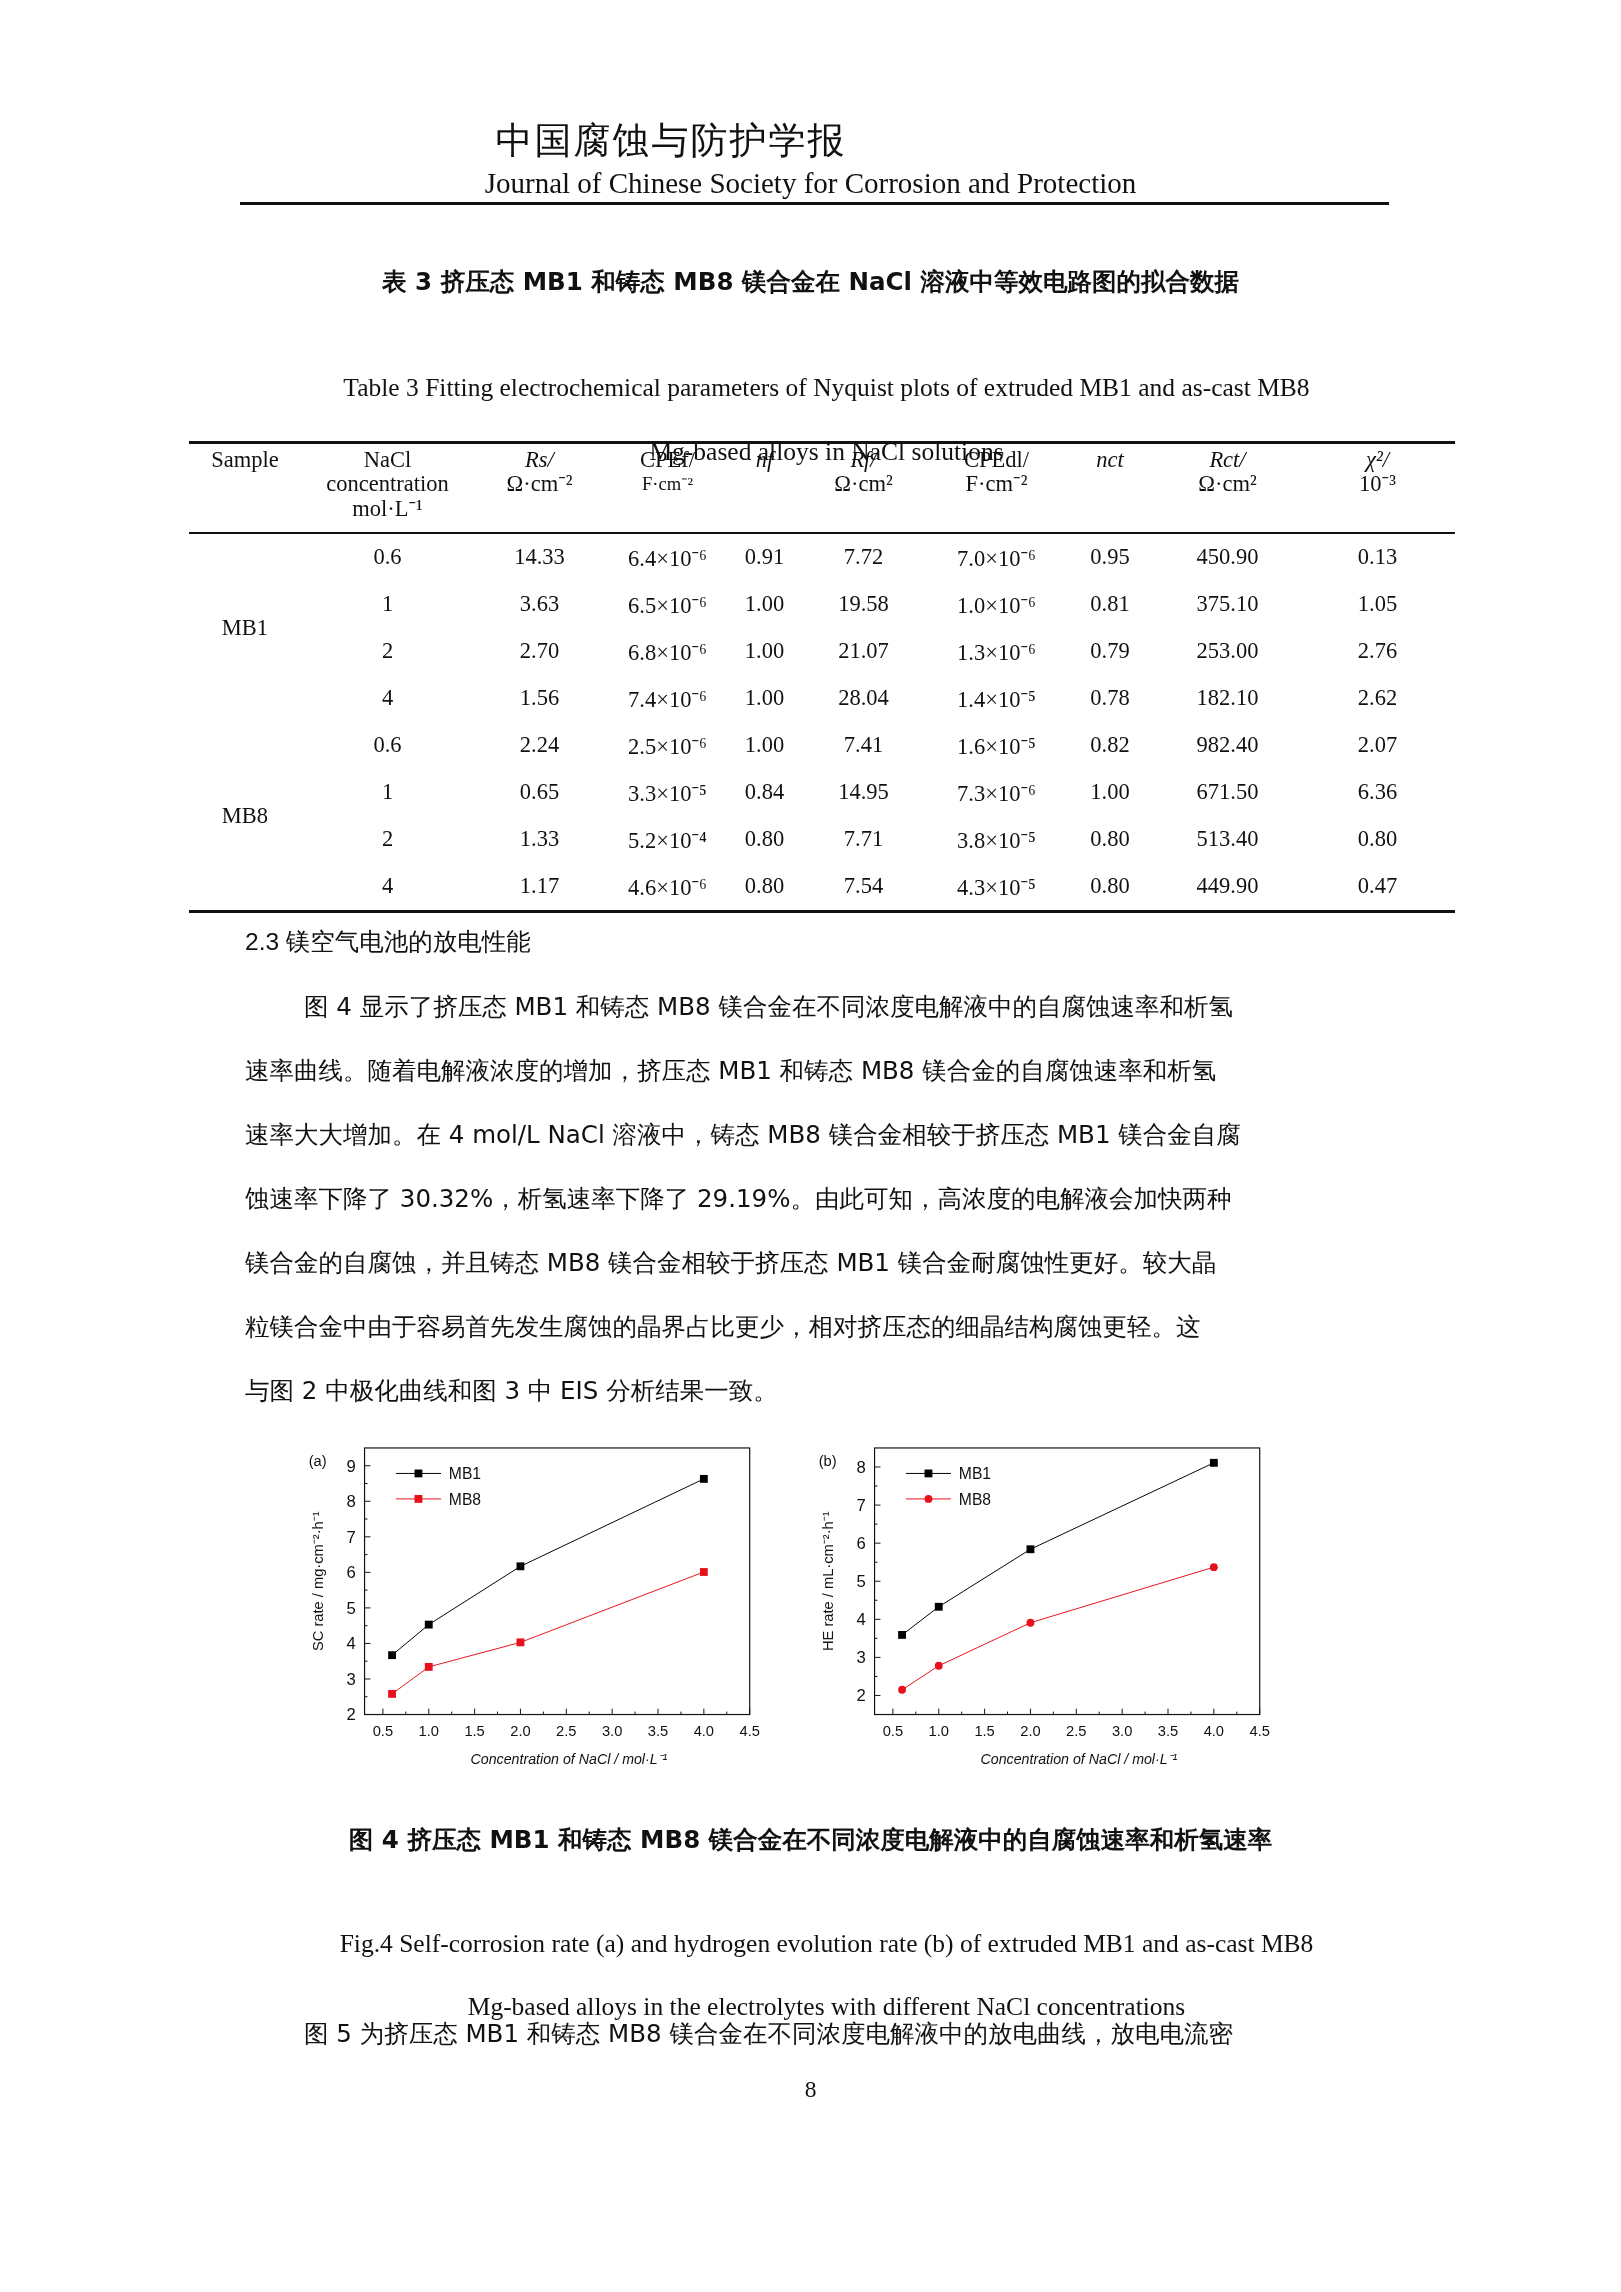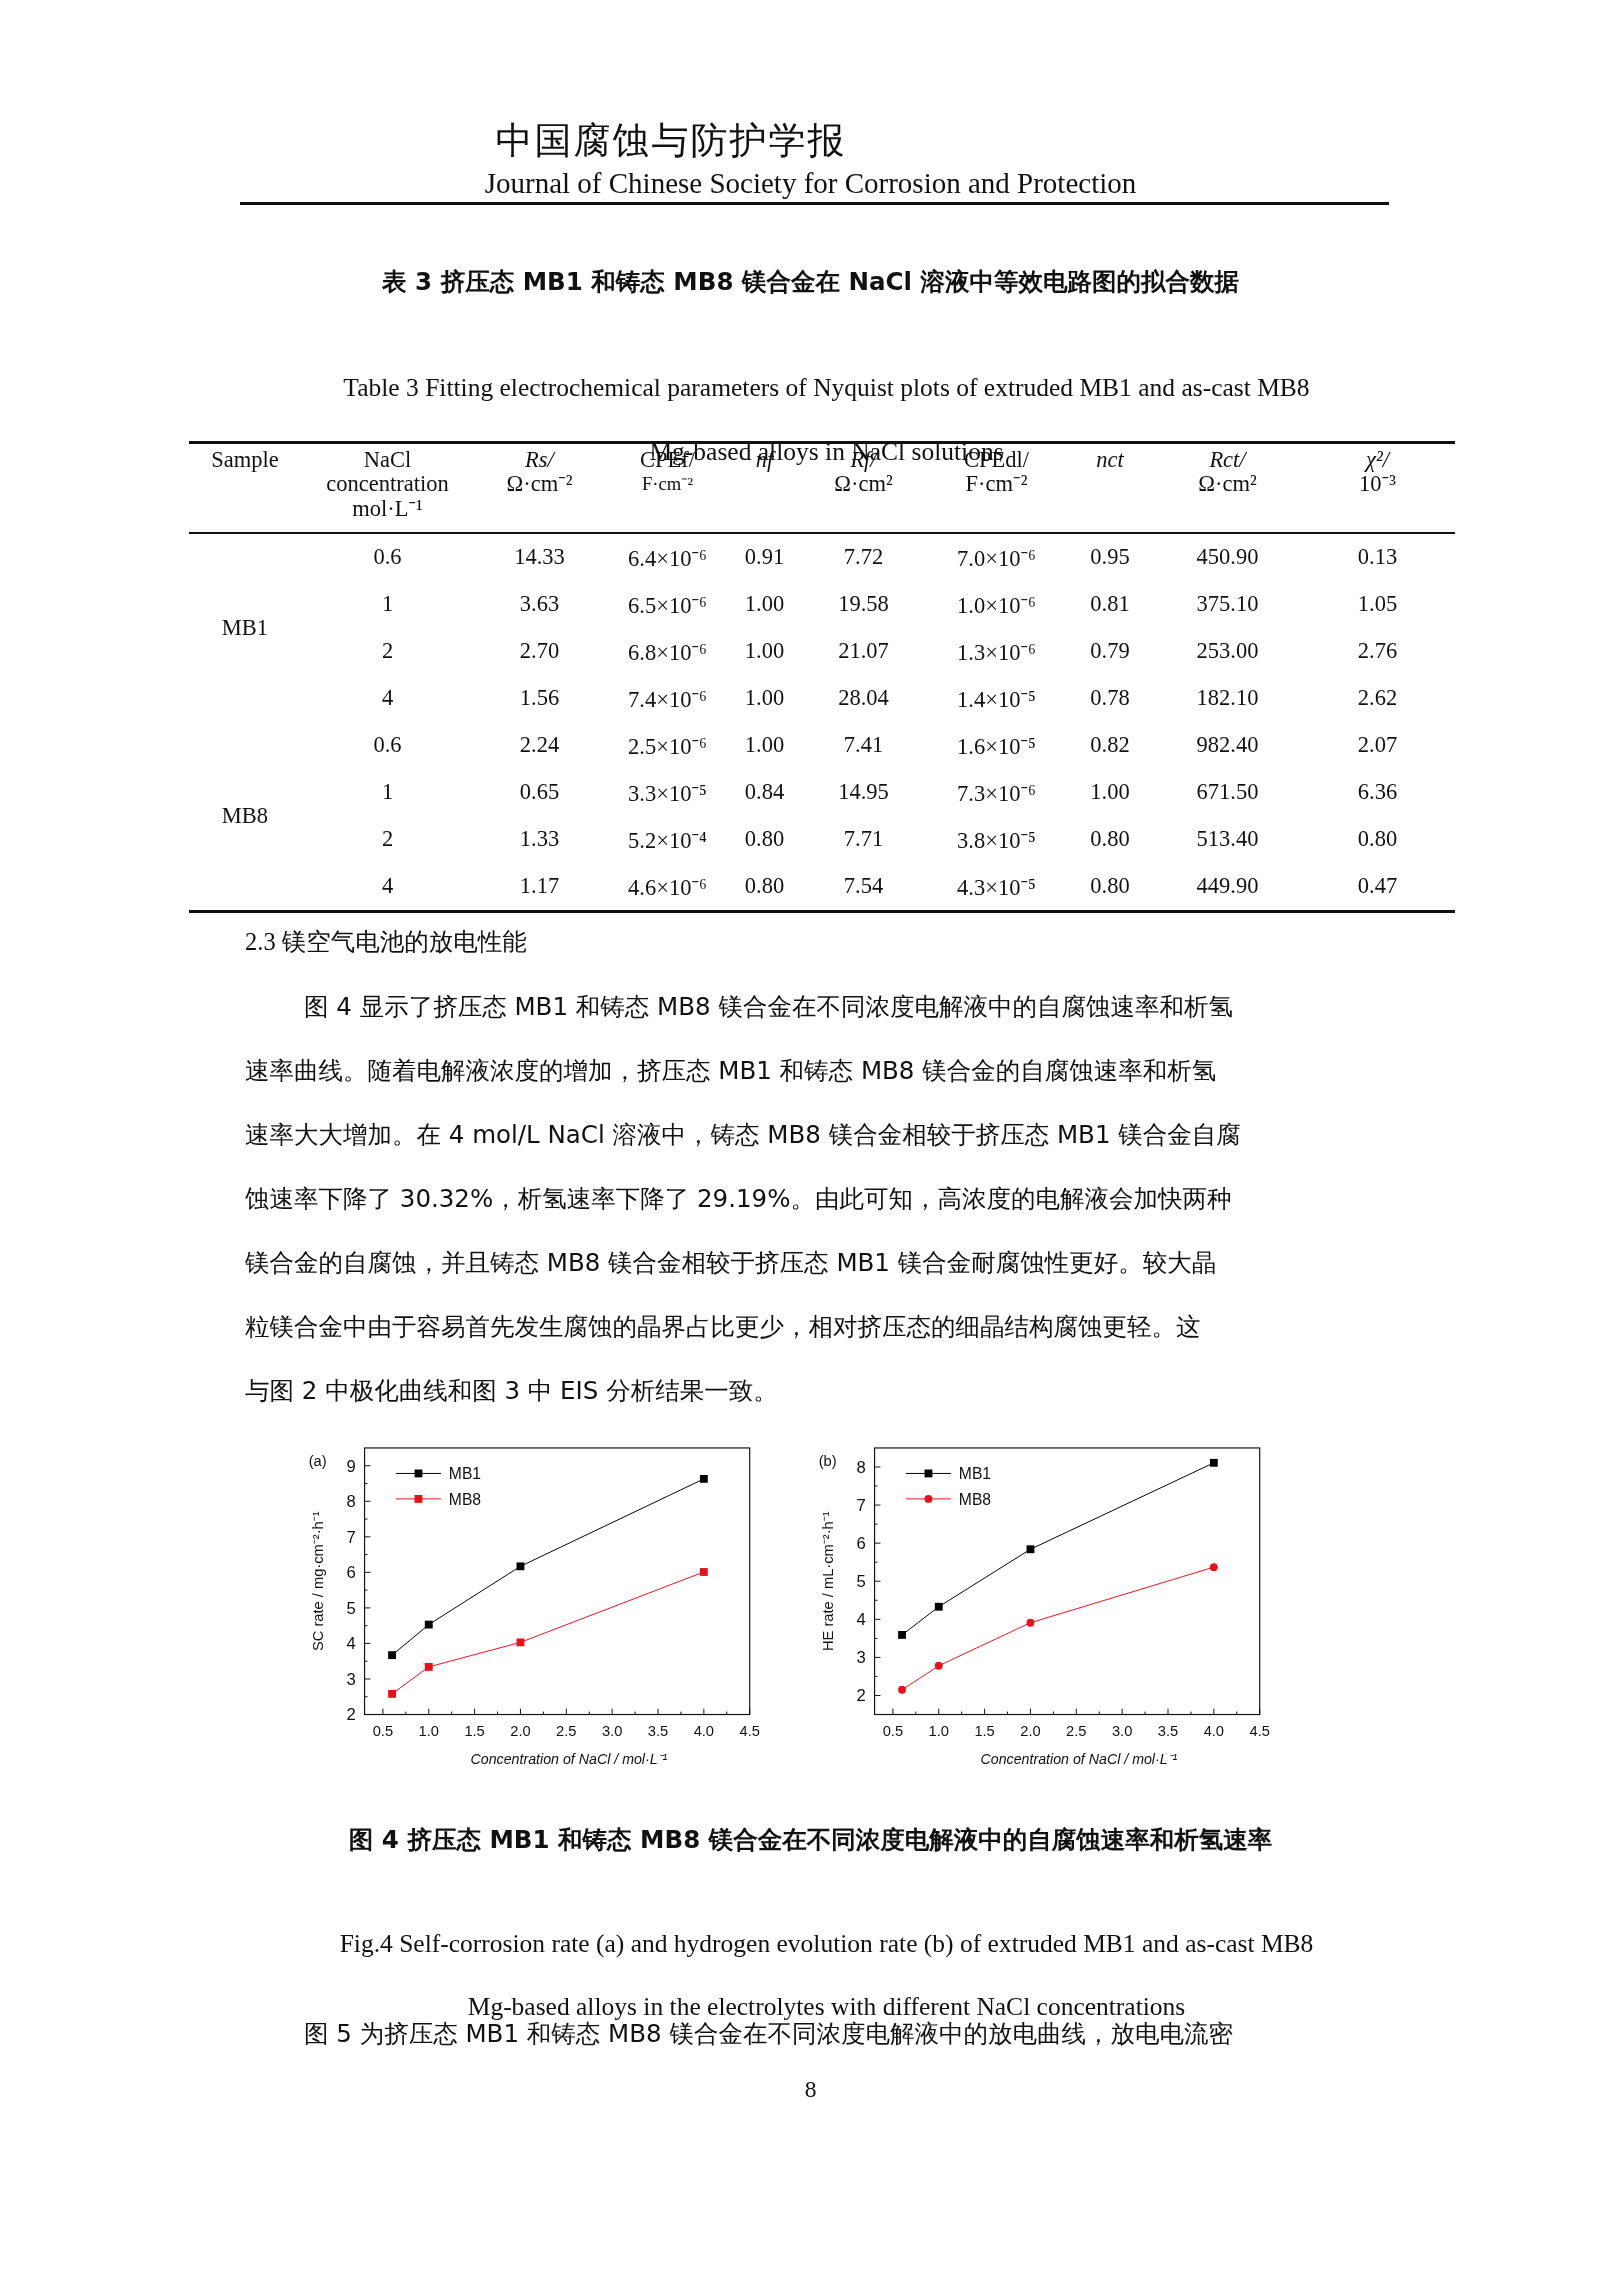--- a/index.html
+++ b/index.html
@@ -11,21 +11,21 @@
   .head-rule { left:240px; width:1149px; top:202px; height:2.9px; background:#111; }
   .cap-cn { left:0; width:1621px; font-size:24.5px; font-family:"DejaVu Sans","Liberation Sans",sans-serif;font-weight:bold; }
   .cap-en { left:16px; width:1621px; font-size:25.5px; font-family:"Liberation Serif",serif;margin-top:42px; }
   table.params { position:absolute; left:189px; width:1266px; top:441px; border-collapse:collapse; font-family:"Liberation Serif",serif; font-size:22.5px; }
   table.params thead tr th { font-weight:normal; vertical-align:top; padding:3.9px 2px 2px; line-height:24.5px; }
   table.params thead { border-top:3.9px solid #111; border-bottom:2.9px solid #111; }
   table.params tbody { border-bottom:3.9px solid #111; }
   table.params td { text-align:center; height:47px; padding:0; vertical-align:middle; }
   table.params td.sample { vertical-align:middle; }
   .it { font-style:italic; }
-  .sec-title { left:245px; top:925px; font-size:24.5px; font-family:Liberation Serif, serif; }
+  .sec-title { left:245px; top:925px; font-size:24.5px; font-family:Liberation Sans, sans-serif; }
   .para { left:245px; width:1147px; font-size:24.5px; font-family:"DejaVu Sans","Liberation Sans",sans-serif; line-height:64px; text-align:justify; }
   .para-line { white-space:nowrap; display:block; }
   .chart { position:absolute; }
   .chart svg { overflow:visible; }
   .page-num { left:0; width:1621px; top:2076px; font-size:23.5px; font-family:"Liberation Serif",serif; }
 </style>
 </head>
 <body>
 
 <div class="abs center journal-cn">中国腐蚀与防护学报</div>

